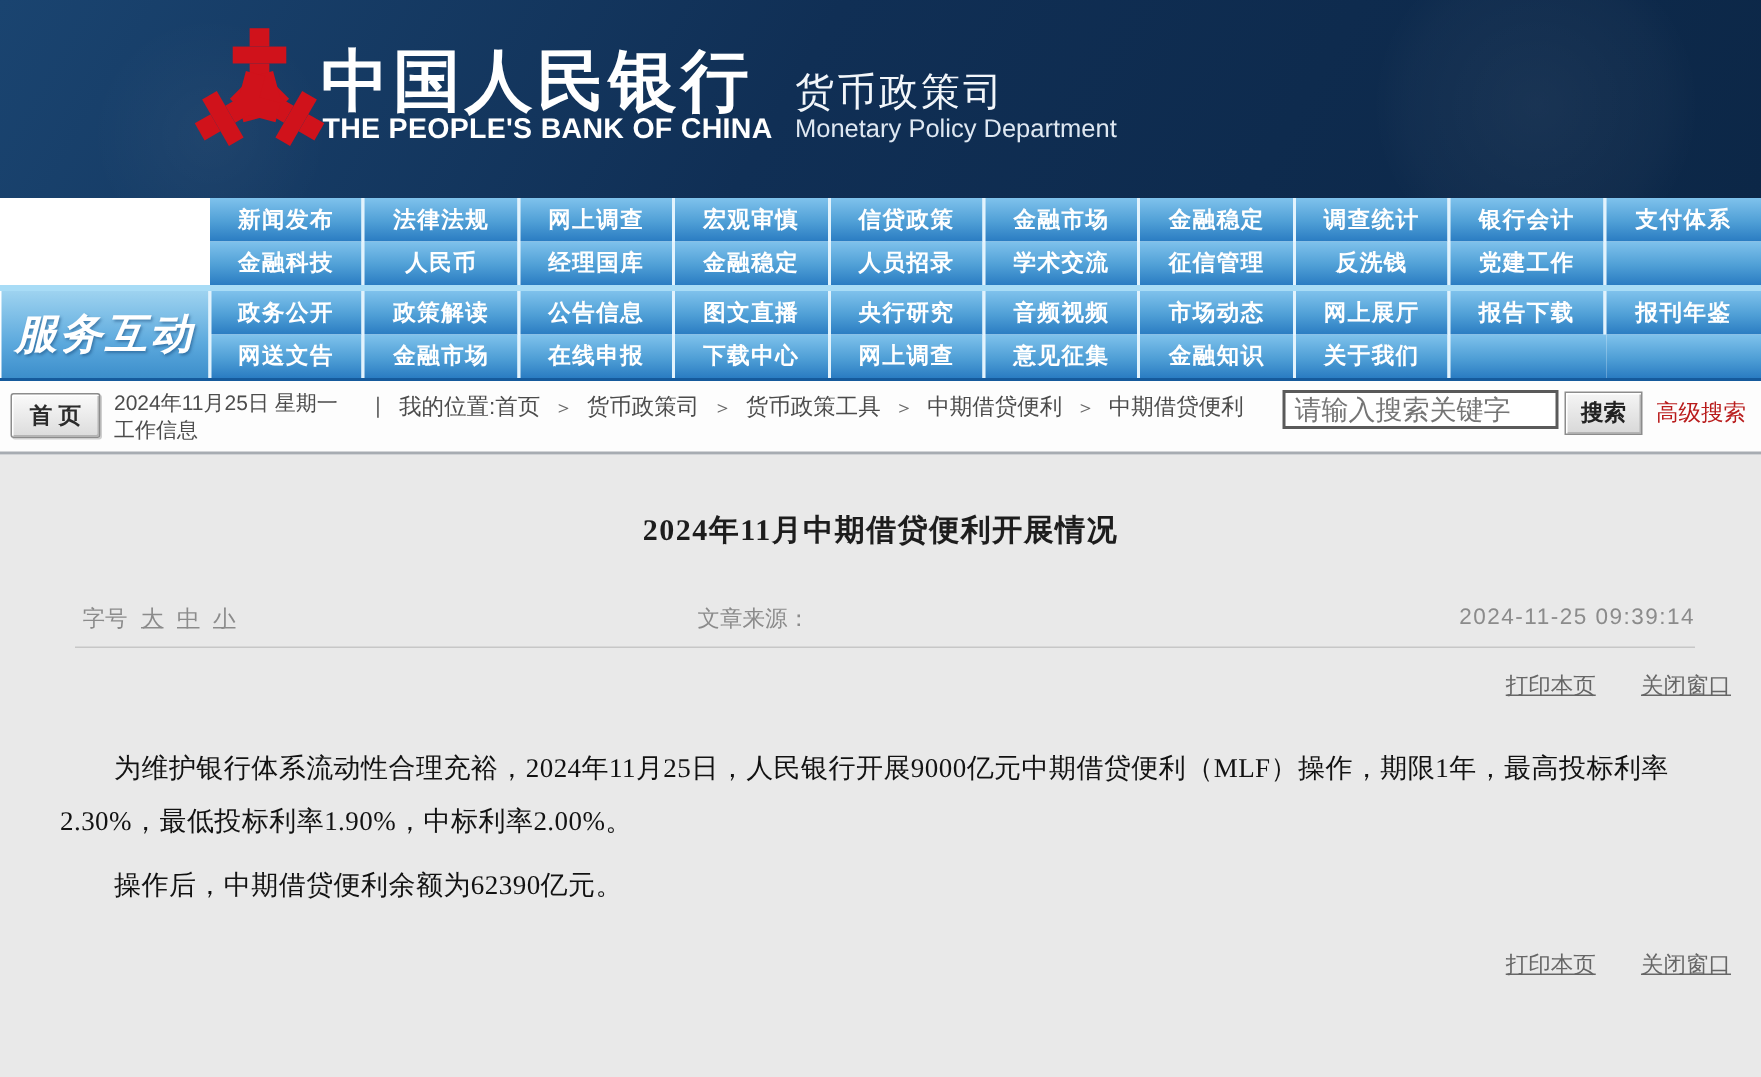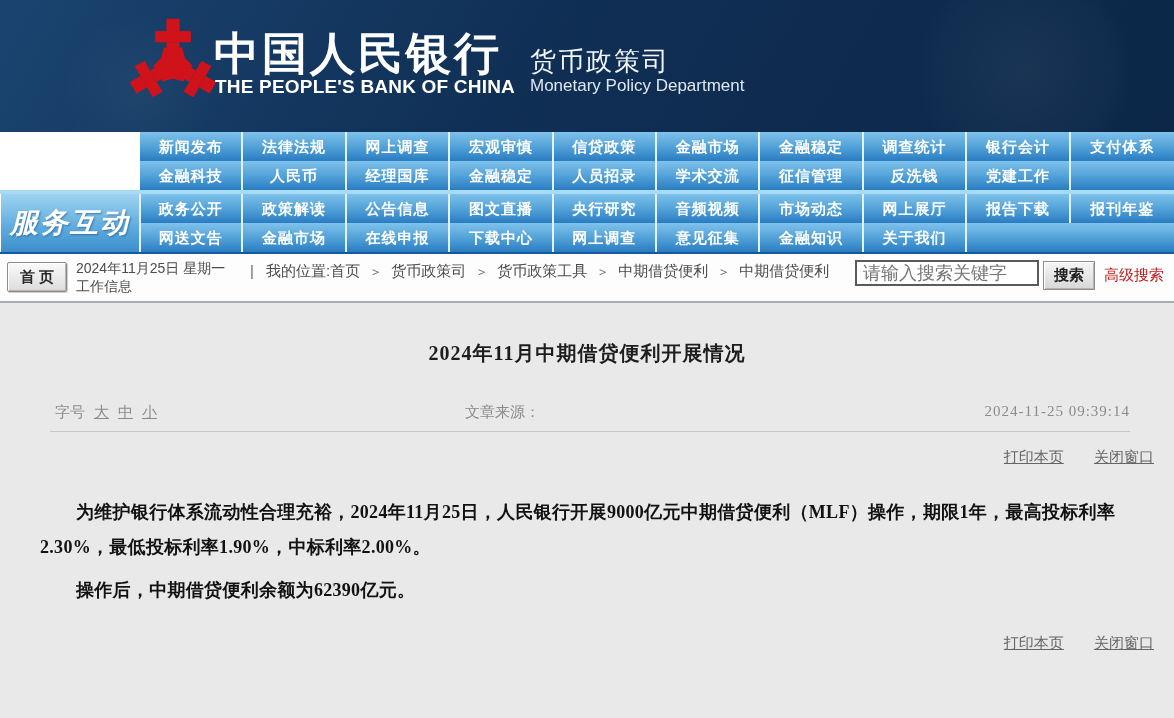--- a/index.html
+++ b/index.html
@@ -105,34 +105,34 @@
   
   .content{
     height:526px;background:#e9e9e9;
     font-family:"Liberation Serif","DejaVu Serif",serif;
   }
   .article-title{
     padding-top:37px;text-align:center;
     font-size:20px;font-weight:bold;color:#1d1d1d;letter-spacing:1px;
   }
   .meta-row{position:relative;height:20px;margin-top:36px;
-    font-family:Liberation Serif, serif;font-size:15px;color:#8b8b8b;padding-left:37px;}
+    font-family:Liberation Sans, sans-serif;font-size:15px;color:#8b8b8b;padding-left:37px;}
   .meta-left{position:absolute;left:55px;top:0;}
   .meta-left a{color:#8b8b8b;text-decoration:underline;margin-left:9px;cursor:pointer;}
   .meta-source{position:absolute;left:465px;top:0;}
   .meta-time{position:absolute;right:44px;top:0;letter-spacing:1px;}
   .meta-rule{margin:8px 44px 0 50px;border-top:1px solid #c7c7c7;height:0;}
   .print-row{
     text-align:right;padding-right:20px;margin-top:16px;
     font-family:"Liberation Sans","DejaVu Sans",sans-serif;font-size:15px;
   }
   .print-row a{color:#666666;text-decoration:underline;margin-left:26px;cursor:pointer;}
   .article-body{margin:28px 40px 0 40px;color:#121212;}
   .article-body p{
-    margin:0 0 8px 0;font-size:18px;line-height:35px;text-indent:2em;letter-spacing:0.3px;font-weight:bold;
+    margin:0 0 8px 0;font-size:18px;line-height:35px;text-indent:2em;letter-spacing:0.3px;
   }
   .print-row.bottom{margin-top:26px;}
 </style>
 </head>
 <body>
 
 <div class="header">
   <svg class="logo" viewBox="0 0 100 100">
     <g fill="#d0121b">
       <g>

